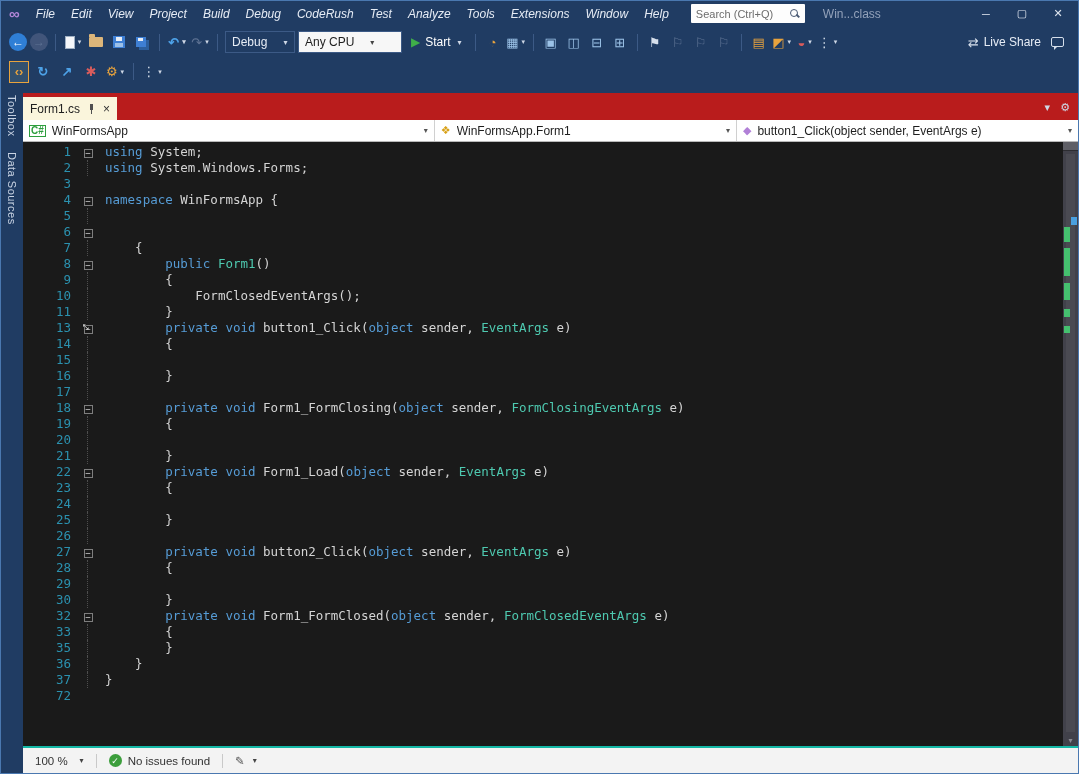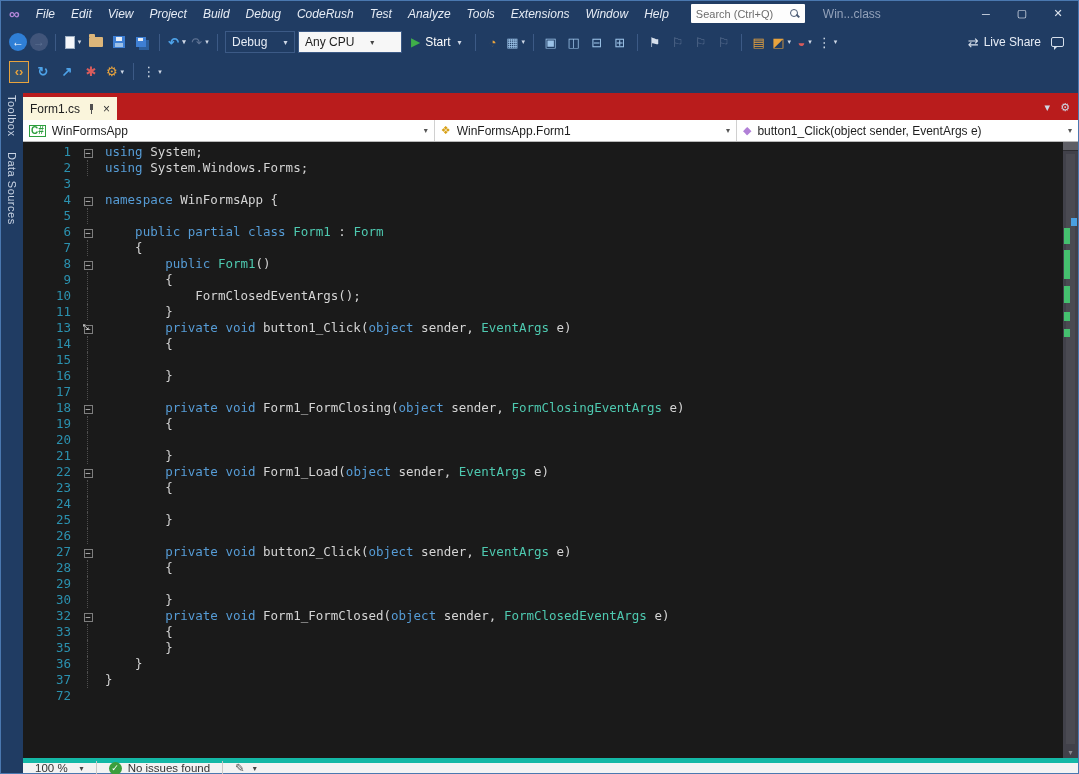--- a/index.html
+++ b/index.html
@@ -103,21 +103,21 @@
 
   .scrollbar { width:15px; background:#41414a; flex:none; position:relative; }
   .sb-splitter { height:9px; background:#5f5f66; border-bottom:1px solid #2c2c31; }
   .sb-thumb { position:absolute; left:3px; right:3px; top:12px; bottom:14px; background:#4a4a52; }
   .sb-mark { position:absolute; width:6px; }
   .sb-mark.left { left:1px; }
   .sb-mark.right { right:1px; }
   .sb-bottom { position:absolute; bottom:1px; left:0; right:0; text-align:center; color:#8a8a92; font-size:8px; }
 
   
-  .bottombar { height:15px; background:#f3f3f3; border-top:5px solid #14b8a6; display:flex; align-items:center; font-size:11.5px; color:#333; flex:none; padding:0 4px; }
+  .bottombar { height:27px; background:#f3f3f3; border-top:2px solid #14b8a6; display:flex; align-items:center; font-size:11.5px; color:#333; flex:none; padding:0 4px; }
   .zoom { display:flex; align-items:center; gap:10px; padding:0 8px; cursor:default; }
   .bb-sep { width:1px; height:14px; background:#c9c9c9; margin:0 4px; }
   .health { display:flex; align-items:center; gap:6px; padding:0 8px; cursor:default; }
   .check { width:13px; height:13px; border-radius:50%; background:#3c9e3c; color:#fff; font-size:9px; display:flex; align-items:center; justify-content:center; }
   .cleanup { display:flex; align-items:center; gap:6px; padding:0 8px; color:#555; cursor:default; }
 </style>
 </head>
 <body>
 
 <div class="window">
@@ -265,21 +265,21 @@
         </div>
       </div>
 
       <div class="editor-wrap">
         <div class="code-area">
             <div class="line"><span class="lnum">1</span><span class="fold minus"><span class="fbox">−</span></span><span class="codetext"><span class="tok-k">using </span><span class="tok-p">System;</span></span></div>
             <div class="line"><span class="lnum">2</span><span class="fold guide"></span><span class="codetext"><span class="tok-k">using </span><span class="tok-p">System.Windows.Forms;</span></span></div>
             <div class="line"><span class="lnum">3</span><span class="fold "></span><span class="codetext"></span></div>
             <div class="line"><span class="lnum">4</span><span class="fold minus"><span class="fbox">−</span></span><span class="codetext"><span class="tok-k">namespace </span><span class="tok-p">WinFormsApp {</span></span></div>
             <div class="line"><span class="lnum">5</span><span class="fold guide"></span><span class="codetext"></span></div>
-            <div class="line"><span class="lnum">6</span><span class="fold minus"><span class="fbox">−</span></span><span class="codetext"><span class="tok-p">    </span><span class="tok-k">public partial class </span><span class="tok-t">Form1</span><span class="tok-p"> : </span><span class="tok-t">Form</span></span></div>
+            <div class="line"><span class="lnum">6</span><span class="fold minus"><span class="fbox">−</span></span></div>
             <div class="line"><span class="lnum">7</span><span class="fold guide"></span><span class="codetext"><span class="tok-p">    {</span></span></div>
             <div class="line"><span class="lnum">8</span><span class="fold minus"><span class="fbox">−</span></span><span class="codetext"><span class="tok-p">        </span><span class="tok-k">public </span><span class="tok-t">Form1</span><span class="tok-p">()</span></span></div>
             <div class="line"><span class="lnum">9</span><span class="fold guide"></span><span class="codetext"><span class="tok-p">        {</span></span></div>
             <div class="line"><span class="lnum">10</span><span class="fold guide"></span><span class="codetext"><span class="tok-p">            FormClosedEventArgs();</span></span></div>
             <div class="line"><span class="lnum">11</span><span class="fold guide"></span><span class="codetext"><span class="tok-p">        }</span></span></div>
             <div class="line"><span class="lnum">13</span><span class="fold minus"><span class="fbox">−</span></span><span class="codetext"><span class="tok-p">        </span><span class="tok-k">private void </span><span class="tok-p">button1_Click(</span><span class="tok-k">object</span><span class="tok-p"> sender, </span><span class="tok-t">EventArgs</span><span class="tok-p"> e)</span></span></div>
             <div class="line"><span class="lnum">14</span><span class="fold guide"></span><span class="codetext"><span class="tok-p">        {</span></span></div>
             <div class="line"><span class="lnum">15</span><span class="fold guide"></span><span class="codetext"></span></div>
             <div class="line"><span class="lnum">16</span><span class="fold guide"></span><span class="codetext"><span class="tok-p">        }</span></span></div>
             <div class="line"><span class="lnum">17</span><span class="fold guide"></span><span class="codetext"></span></div>

